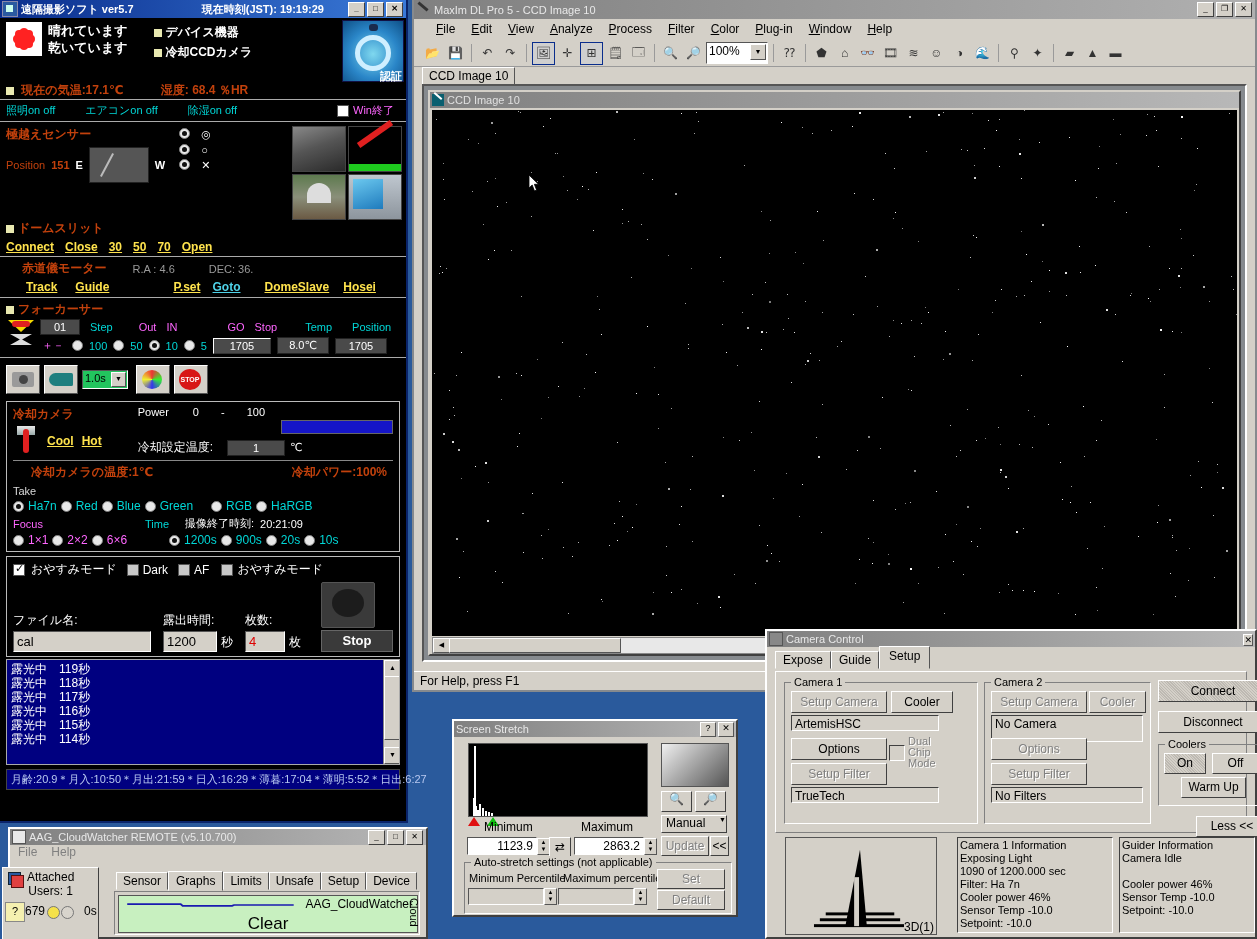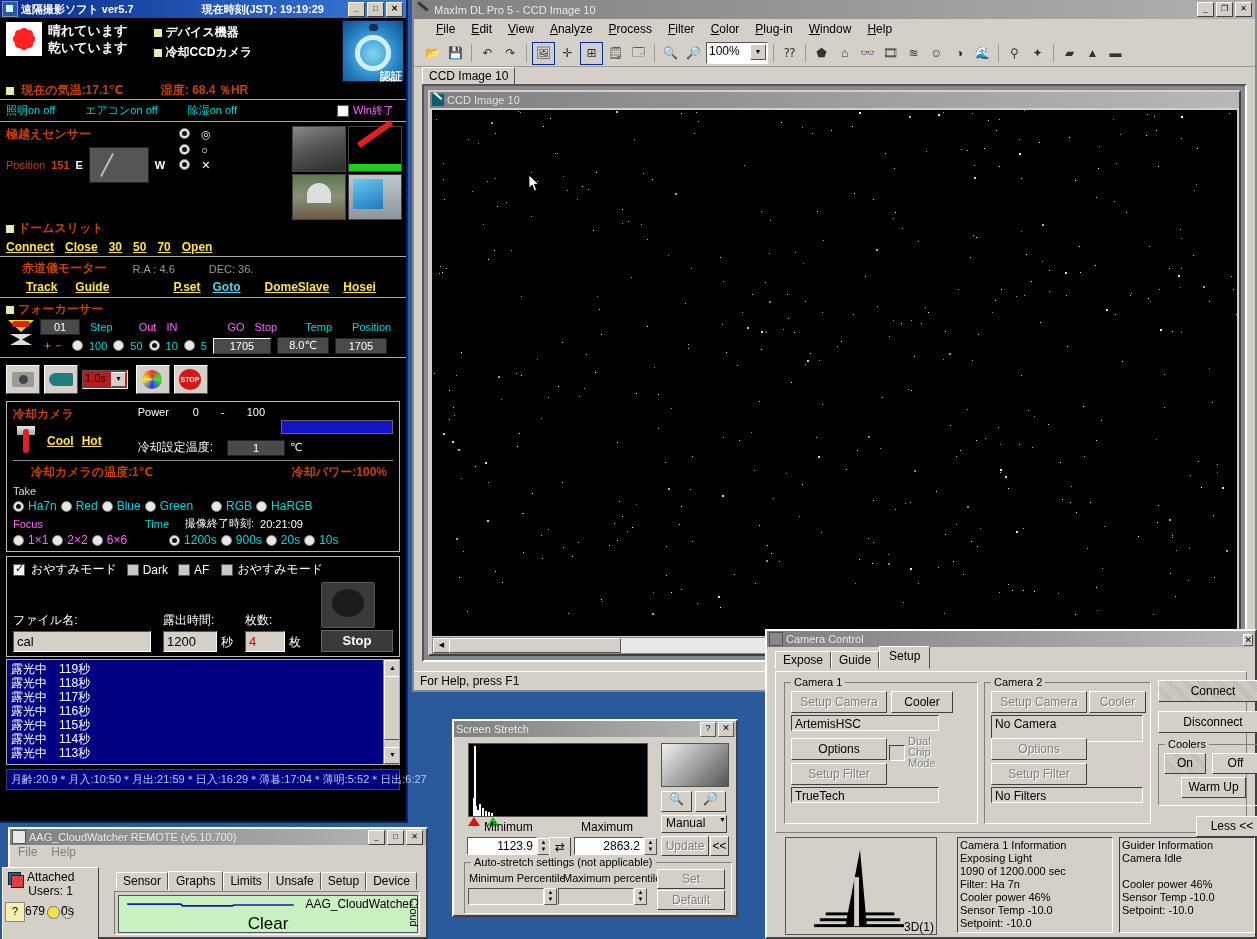--- a/index.html
+++ b/index.html
@@ -101,21 +101,21 @@
   #phd{border-top:1px solid #aaa;padding:3px 6px;}
   .btnIco{width:32px;height:27px;background:#d4d0c8;border:1px solid;
     border-color:#fff #555 #555 #fff;display:inline-block;vertical-align:middle;position:relative;}
   .camglyph{position:absolute;left:5px;top:6px;width:22px;height:15px;background:#9a9a9a;border-radius:2px;}
   .camglyph:after{content:"";position:absolute;left:7px;top:3px;width:9px;height:9px;border-radius:50%;background:#444;}
   .fishglyph{position:absolute;left:4px;top:7px;width:24px;height:13px;background:#1f7f7f;border-radius:8px 2px 2px 8px;}
   .colorglyph{position:absolute;left:5px;top:4px;width:20px;height:19px;border-radius:50%;
     background:conic-gradient(#e33,#3e3,#33e,#ee3,#e33);}
   .stopglyph{position:absolute;left:4px;top:3px;width:22px;height:21px;background:#d81616;
     border-radius:50%;color:#fff;font-size:7px;text-align:center;line-height:21px;font-weight:bold;}
-  .combo{display:inline-block;background:#b91c1c;color:#000;border:1px solid;
+  .combo{display:inline-block;background:#22c55e;color:#000;border:1px solid;
     border-color:#555 #fff #fff #555;padding:1px 2px;vertical-align:middle;width:40px;height:15px;
     position:relative;font-size:11px;}
   .combo .arw{position:absolute;right:1px;top:1px;width:13px;height:13px;background:#d4d0c8;
     border:1px solid;border-color:#fff #555 #555 #fff;font-size:7px;text-align:center;line-height:12px;color:#000;}
 
   
   #coolPanel{margin:4px 6px;border:1px solid #bbb;padding:4px 6px;}
   .powerbar{width:110px;height:12px;background:#fff;border:1px solid #666;display:inline-block;vertical-align:middle;}
   .powerbar>div{height:100%;background:#1515c8;}
   .thermo{width:26px;height:30px;display:inline-block;vertical-align:middle;position:relative;}
@@ -514,21 +514,20 @@
     </div>
 
     <div id="logBox">
       <ul id="logList">
           <li>露光中　119秒</li>
           <li>露光中　118秒</li>
           <li>露光中　117秒</li>
           <li>露光中　116秒</li>
           <li>露光中　115秒</li>
           <li>露光中　114秒</li>
-          <li>露光中　113秒</li>
         </ul>
       <div class="sbar">
         <div class="sbtn">▲</div>
         <div class="sthumb"></div>
         <div class="sbtn" style="position:absolute;bottom:0">▼</div>
       </div>
     </div>
 
     <div id="moonBar">月齢:20.9＊月入:10:50＊月出:21:59＊日入:16:29＊薄暮:17:04＊薄明:5:52＊日出:6:27</div>
   </div>
@@ -1205,21 +1204,21 @@
       <span style="position:absolute;left:5px;top:5px;width:11px;height:11px;background:#e04040;border:1px solid #511"></span>
     </div>
     <div style="position:absolute;left:24px;top:2px;font-size:12px;text-align:center;white-space:pre;line-height:14px">Attached
 Users: 1</div>
     <div style="position:absolute;left:2px;top:34px;width:18px;height:18px;background:#f5f0b0;border:1px solid #888;font-size:11px;text-align:center;line-height:17px">?</div>
     <div style="position:absolute;left:22px;top:36px;font-size:12px">679</div>
     <div style="position:absolute;left:44px;top:38px">
       <span style="display:inline-block;width:11px;height:11px;border-radius:50%;background:#f5e14a;border:1px solid #777"></span>
       <span style="display:inline-block;width:11px;height:11px;border-radius:50%;background:#d8d4cc;border:1px solid #777;margin-left:-2px"></span>
     </div>
-    <div style="position:absolute;left:58px;top:36px;font-size:12px">0s</div>
+    <div style="position:absolute;left:81px;top:36px;font-size:12px">0s</div>
   </div>
 
   <div style="position:absolute;left:106px;top:42px;display:flex;align-items:flex-end" id="aagTabs">
       <span class="aagTab">Sensor</span>
       <span class="aagTab" style="padding: 2px 7px; margin-bottom: -1px; z-index: 2; position: relative;">Graphs</span>
       <span class="aagTab">Limits</span>
       <span class="aagTab">Unsafe</span>
       <span class="aagTab">Setup</span>
       <span class="aagTab">Device</span>
     </div>

